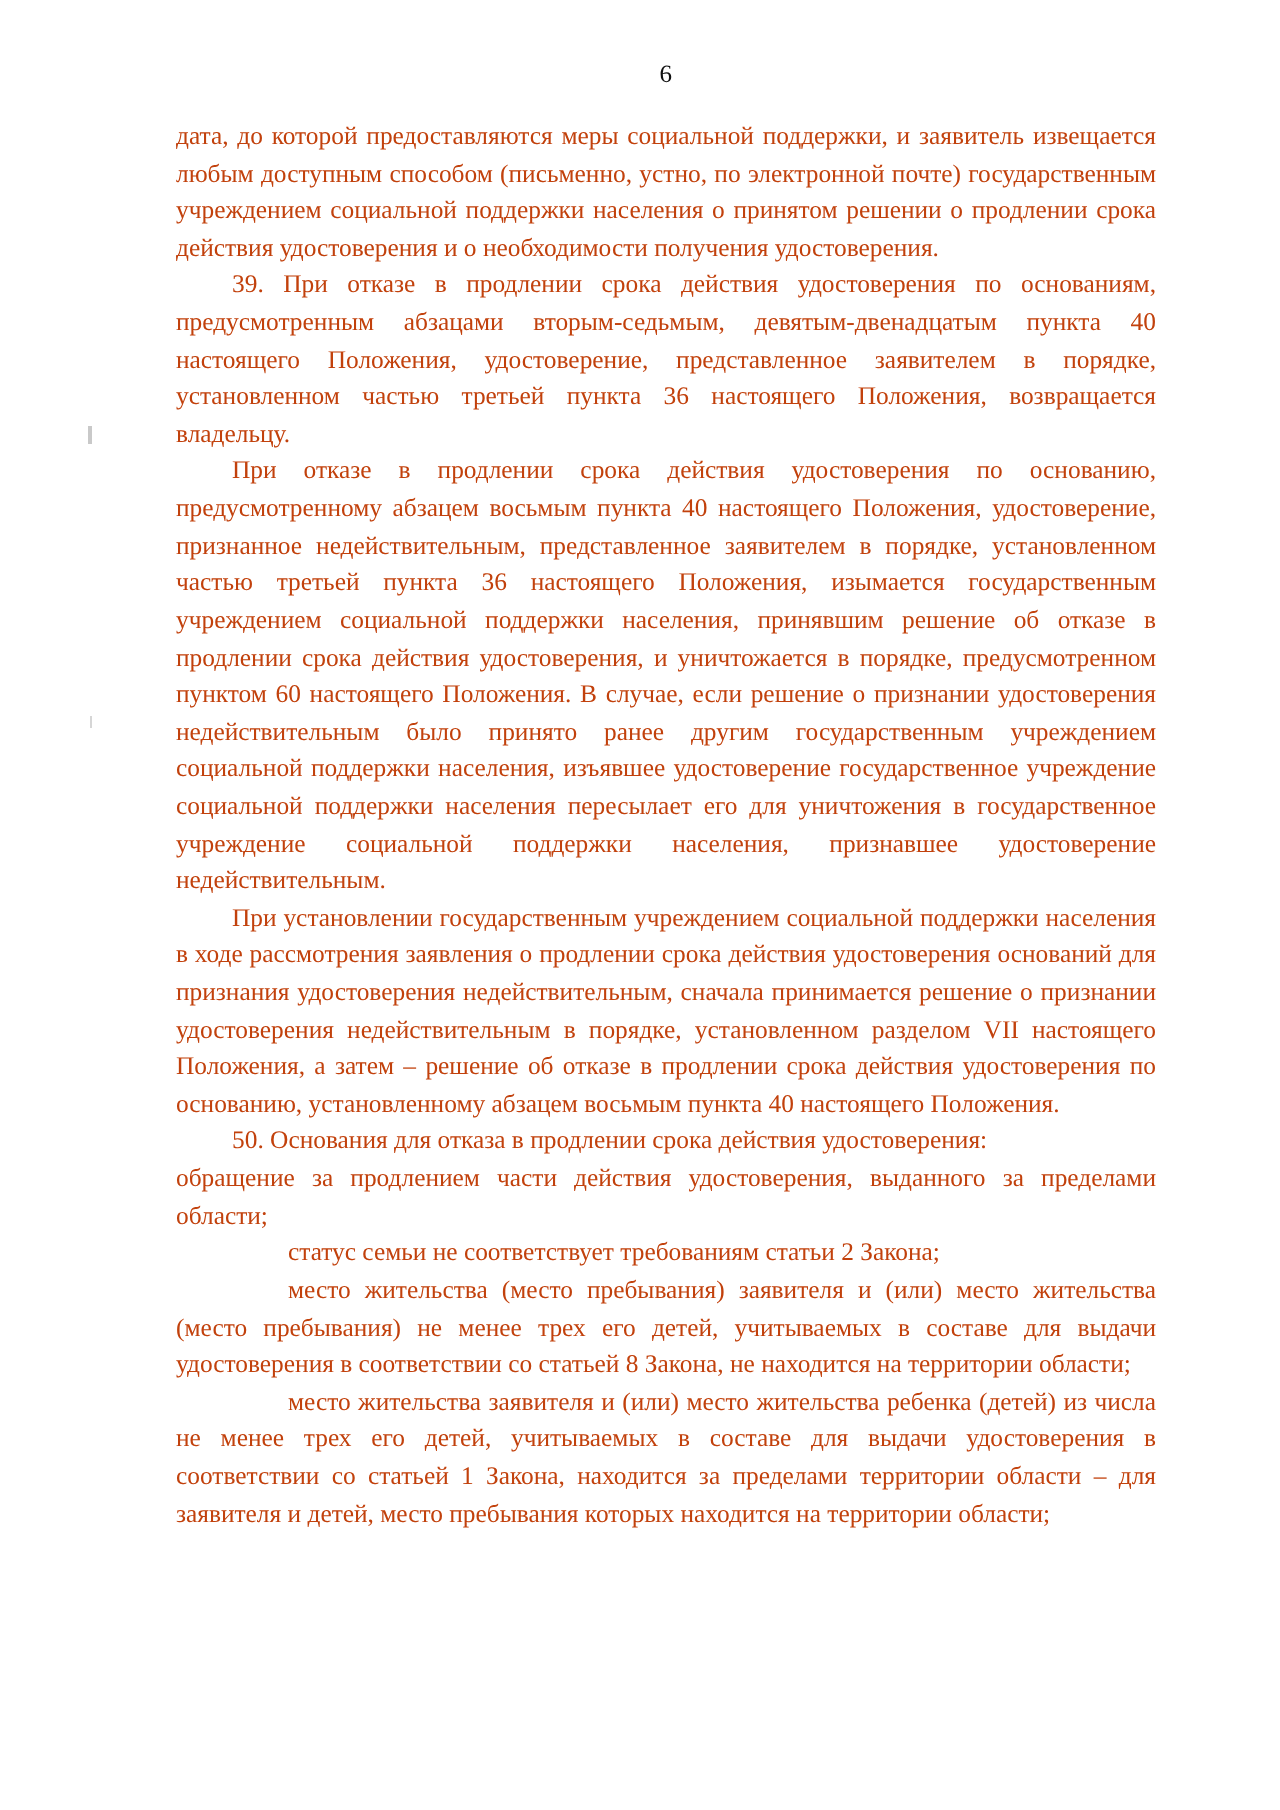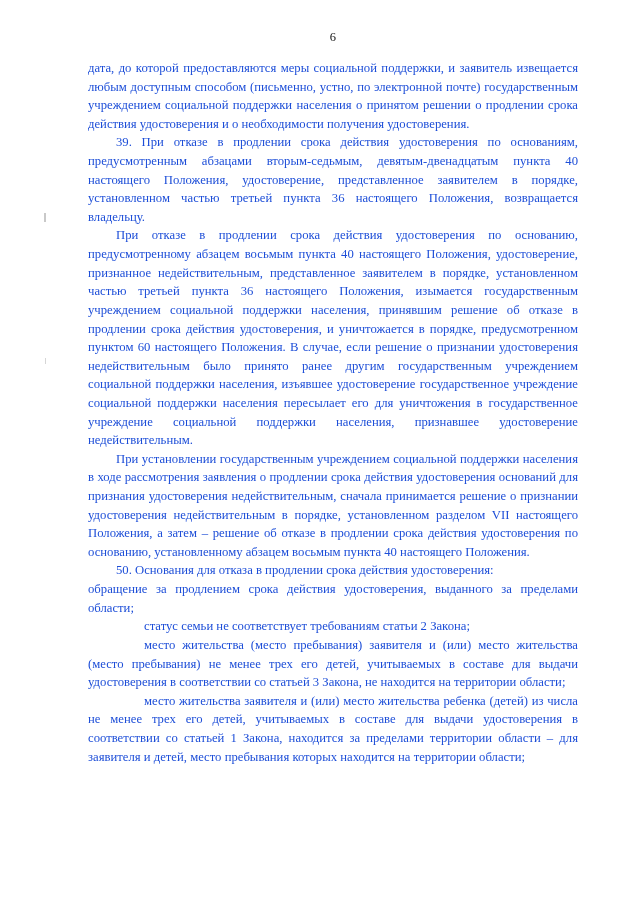--- a/index.html
+++ b/index.html
@@ -27,21 +27,21 @@
     margin: 0 0 14px 0;
     letter-spacing: 0.2px;
     color: #111;
   }
   .body-text p {
     margin: 0;
     font-size: 12.7px;
     line-height: 1.465;
     text-align: justify;
     text-justify: inter-word;
-    color: #1d4ed8;
+    color: #c2410c;
     hyphens: none;
   }
   .body-text p.indent {
     text-indent: 28px;
   }
   .body-text p.indent-wide {
     text-indent: 56px;
   }
   .body-text p.noindent {
     text-indent: 0;
@@ -70,21 +70,21 @@
 <div class="page">
 
   <div class="page-number">6</div>
 
   <div class="body-text">
     <p class="noindent">дата, до которой предоставляются меры социальной поддержки, и заявитель извещается любым доступным способом (письменно, устно, по электронной почте) государственным учреждением социальной поддержки населения о принятом решении о продлении срока действия удостоверения и о необходимости получения удостоверения.</p>
     <p class="indent">39. При отказе в продлении срока действия удостоверения по основаниям, предусмотренным абзацами вторым-седьмым, девятым-двенадцатым пункта 40 настоящего Положения, удостоверение, представленное заявителем в порядке, установленном частью третьей пункта 36 настоящего Положения, возвращается владельцу.</p>
     <p class="indent">При отказе в продлении срока действия удостоверения по основанию, предусмотренному абзацем восьмым пункта 40 настоящего Положения, удостоверение, признанное недействительным, представленное заявителем в порядке, установленном частью третьей пункта 36 настоящего Положения, изымается государственным учреждением социальной поддержки населения, принявшим решение об отказе в продлении срока действия удостоверения, и уничтожается в порядке, предусмотренном пунктом 60 настоящего Положения. В случае, если решение о признании удостоверения недействительным было принято ранее другим государственным учреждением социальной поддержки населения, изъявшее удостоверение государственное учреждение социальной поддержки населения пересылает его для уничтожения в государственное учреждение социальной поддержки населения, признавшее удостоверение недействительным.</p>
     <p class="indent">При установлении государственным учреждением социальной поддержки населения в ходе рассмотрения заявления о продлении срока действия удостоверения оснований для признания удостоверения недействительным, сначала принимается решение о признании удостоверения недействительным в порядке, установленном разделом VII настоящего Положения, а затем – решение об отказе в продлении срока действия удостоверения по основанию, установленному абзацем восьмым пункта 40 настоящего Положения.</p>
     <p class="indent">50. Основания для отказа в продлении срока действия удостоверения:</p>
-    <p class="noindent">обращение за продлением срока действия удостоверения, выданного за пределами области;</p>
+    <p class="noindent">обращение за продлением части действия удостоверения, выданного за пределами области;</p>
     <p class="indent-wide">статус семьи не соответствует требованиям статьи 2 Закона;</p>
-    <p class="indent-wide">место жительства (место пребывания) заявителя и (или) место жительства (место пребывания) не менее трех его детей, учитываемых в составе для выдачи удостоверения в соответствии со статьей 3 Закона, не находится на территории области;</p>
+    <p class="indent-wide">место жительства (место пребывания) заявителя и (или) место жительства (место пребывания) не менее трех его детей, учитываемых в составе для выдачи удостоверения в соответствии со статьей 8 Закона, не находится на территории области;</p>
     <p class="indent-wide">место жительства заявителя и (или) место жительства ребенка (детей) из числа не менее трех его детей, учитываемых в составе для выдачи удостоверения в соответствии со статьей 1 Закона, находится за пределами территории области – для заявителя и детей, место пребывания которых находится на территории области;</p>
   </div>
 
   <div class="scan-mark"></div>
   <div class="scan-mark2"></div>
 </div>
 
 </body></html>

